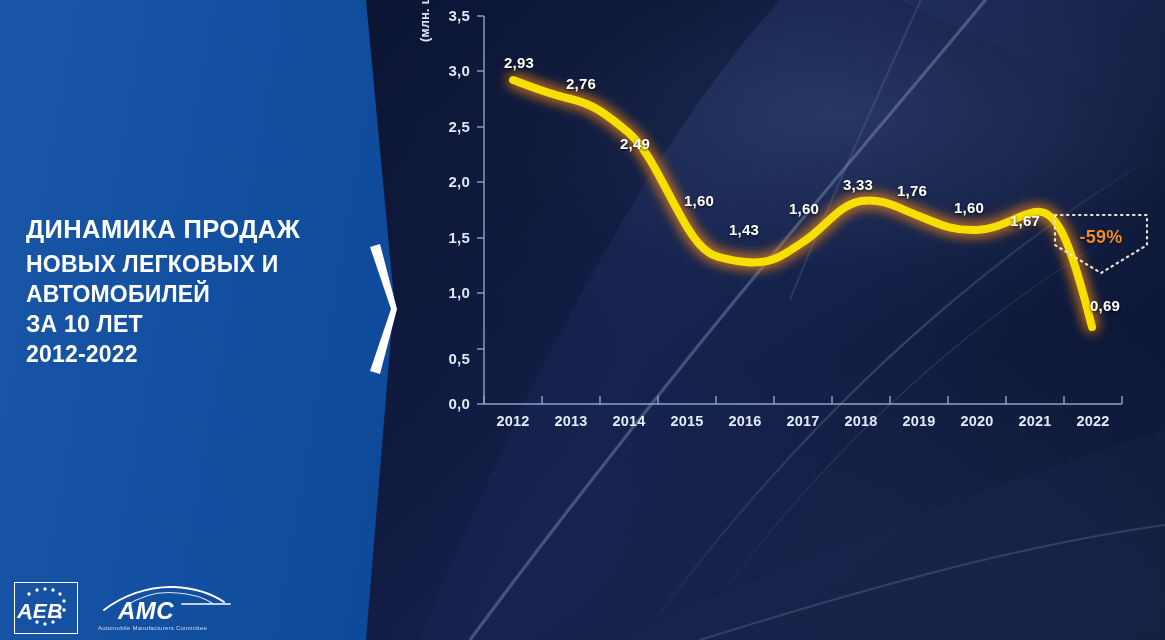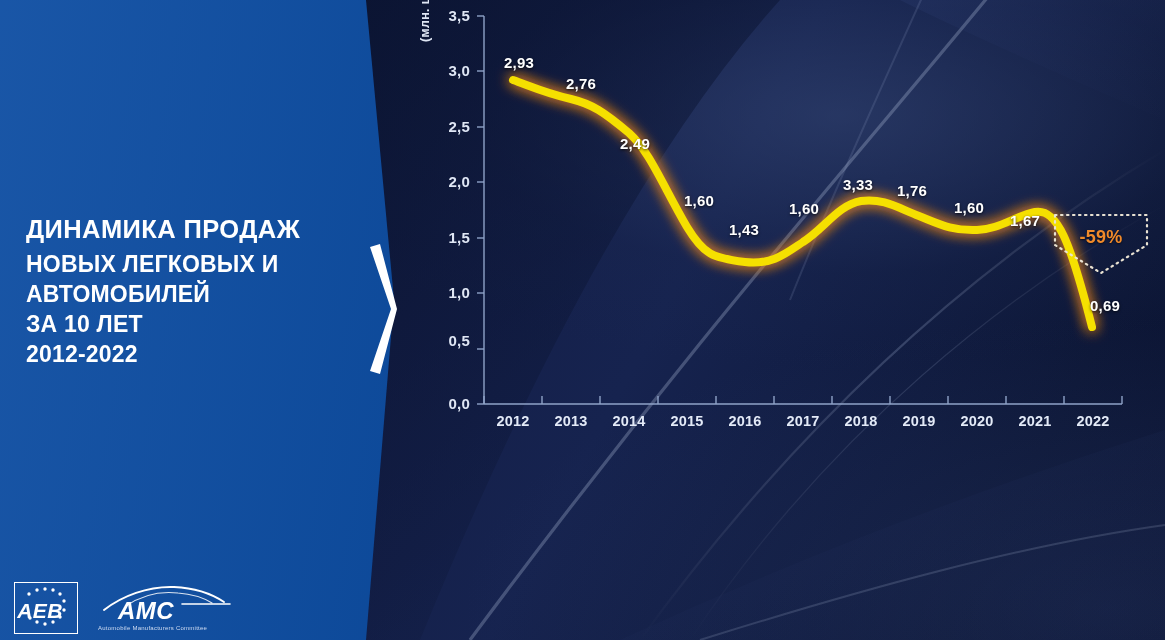--- a/index.html
+++ b/index.html
@@ -266,21 +266,21 @@
         <line x1="832" y1="404" x2="832" y2="396"></line>
         <line x1="890" y1="404" x2="890" y2="396"></line>
         <line x1="948" y1="404" x2="948" y2="396"></line>
         <line x1="1006" y1="404" x2="1006" y2="396"></line>
         <line x1="1064" y1="404" x2="1064" y2="396"></line>
         <line x1="1122" y1="404" x2="1122" y2="396"></line>
       </g>
     </svg>
 
     <div class="ytick" style="left:424px; top:395px;">0,0</div>
-    <div class="ytick" style="left:424px; top:332px;">0,5</div>
+    <div class="ytick" style="left:424px; top:350px;">0,5</div>
     <div class="ytick" style="left:424px; top:284px;">1,0</div>
     <div class="ytick" style="left:424px; top:229px;">1,5</div>
     <div class="ytick" style="left:424px; top:173px;">2,0</div>
     <div class="ytick" style="left:424px; top:118px;">2,5</div>
     <div class="ytick" style="left:424px; top:62px;">3,0</div>
     <div class="ytick" style="left:424px; top:7px;">3,5</div>
 
     <svg width="1165" height="640" viewBox="0 0 1165 640" style="position:absolute;left:0;top:0;">
       <defs>
         <filter id="glow" x="-25%" y="-60%" width="150%" height="260%">

